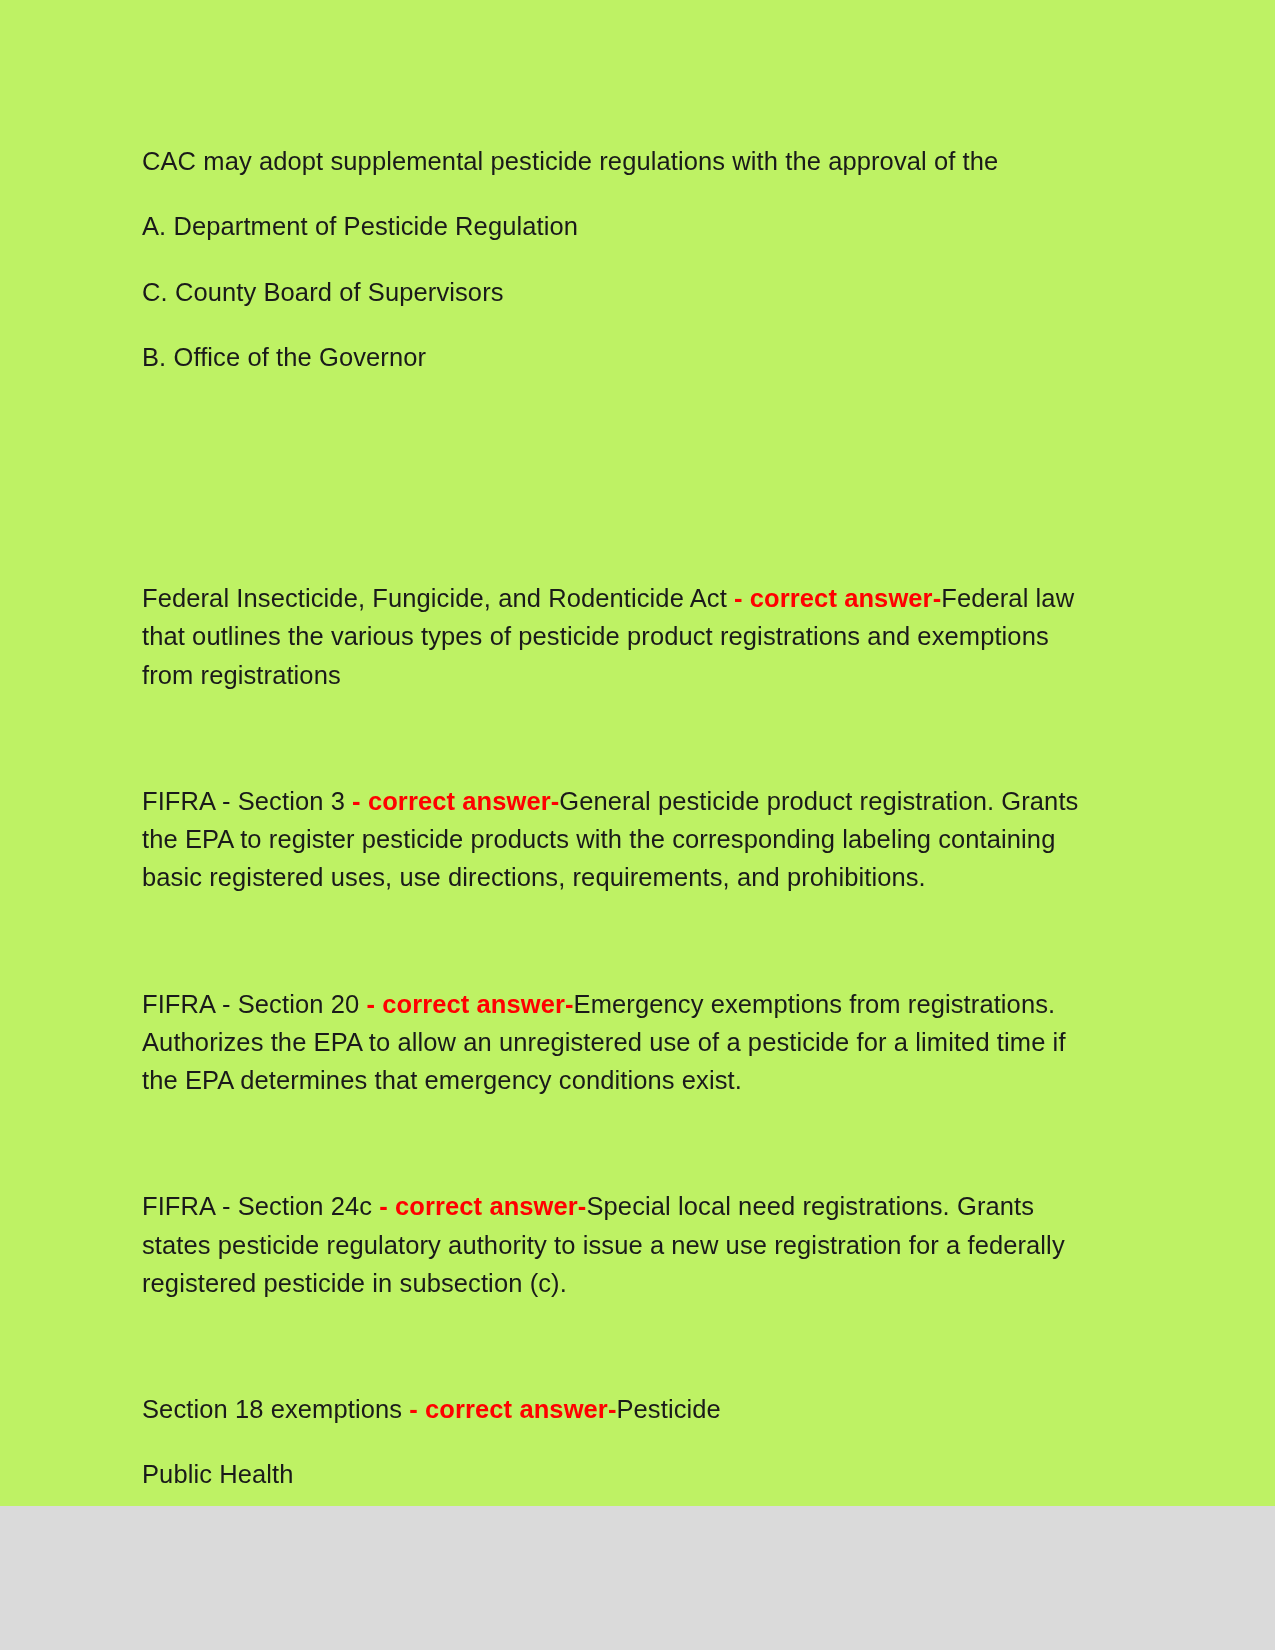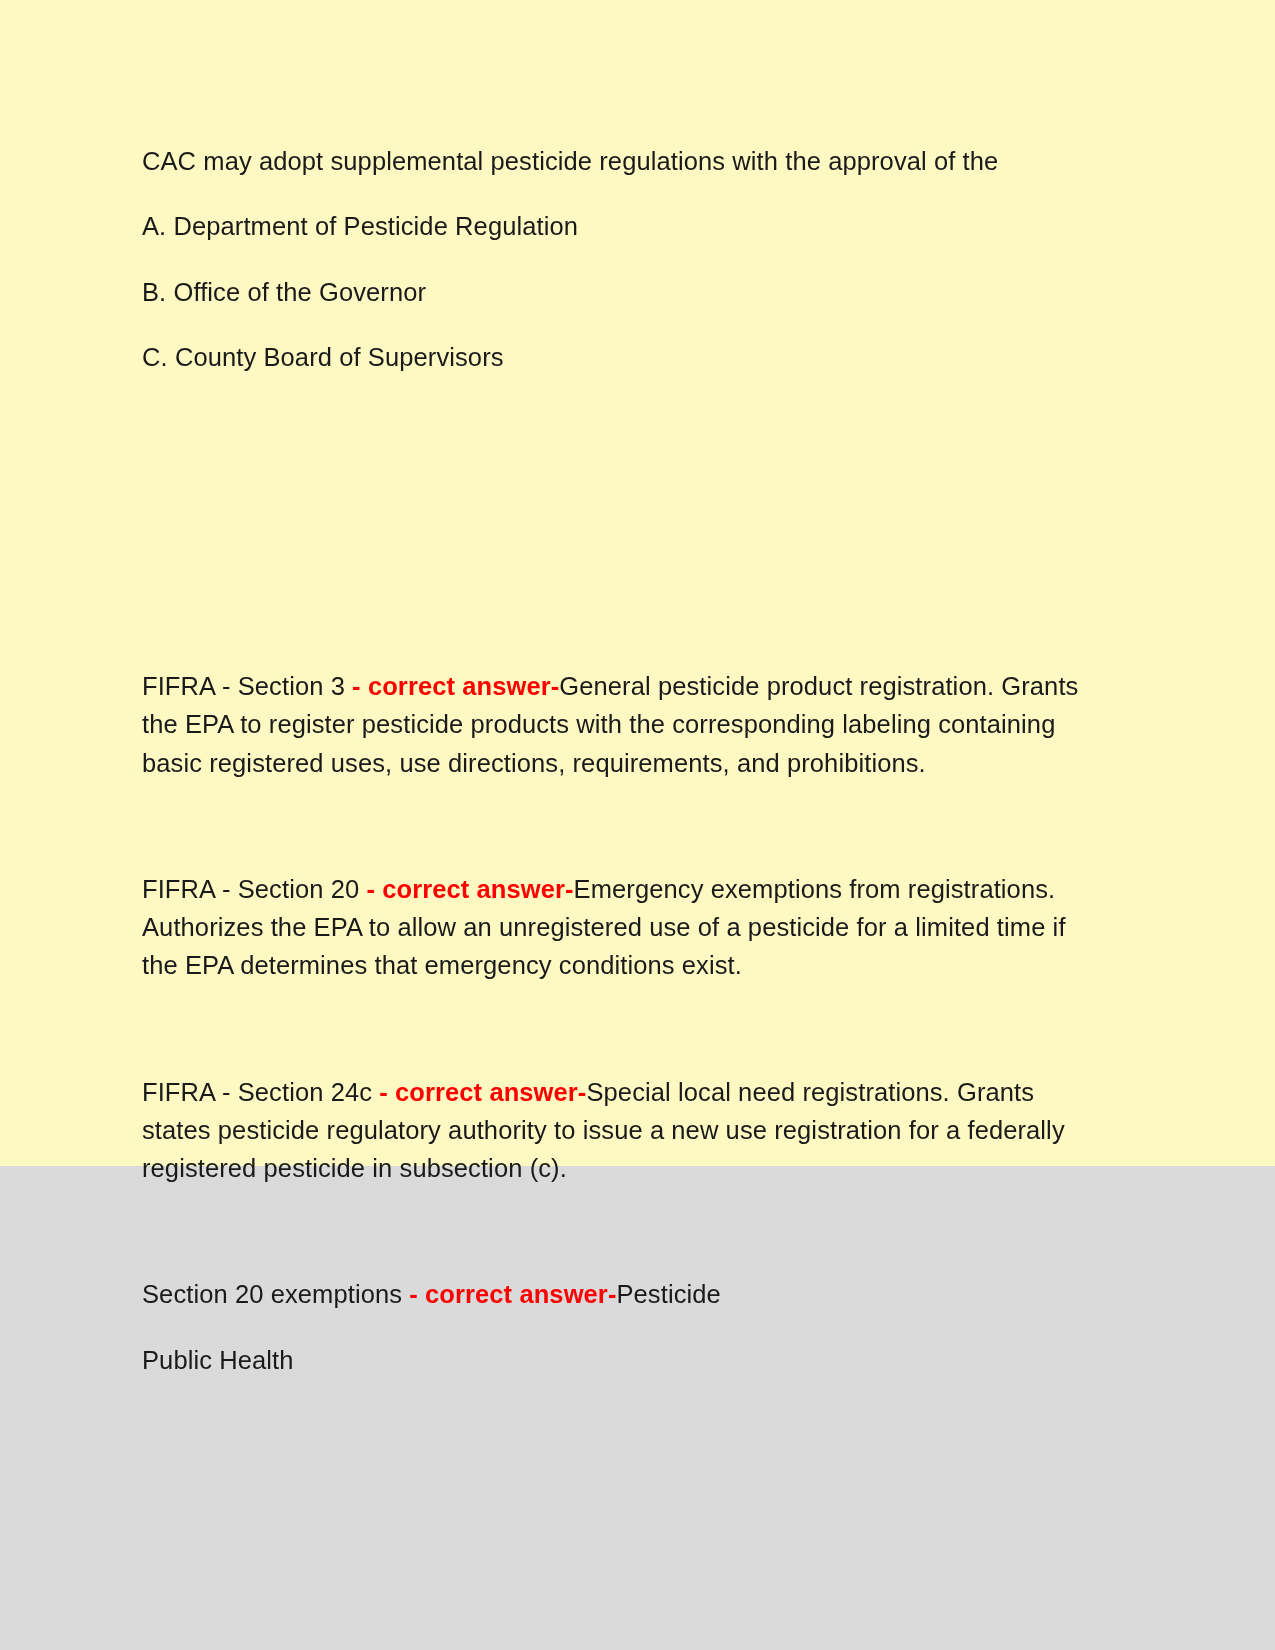--- a/index.html
+++ b/index.html
@@ -11,23 +11,23 @@
     width: 1275px;
     height: 1650px;
     background: #dadada;
     font-family: "Liberation Sans", sans-serif;
     color: #000000;
     overflow: hidden;
   }
   .page {
     box-sizing: border-box;
     width: 1275px;
-    height: 1166px;
+    height: 1506px;
     padding: 142px 175px 8px 142px;
-    background: #fef9c3;
+    background: #bef264;
   }
   .doc-body {
     font-size: 25.5px;
     line-height: 1.50;
     color: #1a1a1a;
     letter-spacing: 0.1px;
   }
   .para {
     margin: 0 0 0px 0;
   }
@@ -58,33 +58,36 @@
 
     <div class="para line-block">
       <span>CAC may adopt supplemental pesticide regulations with the approval of the</span>
     </div>
 
     <div class="para line-block">
       <span>A. Department of Pesticide Regulation</span>
     </div>
 
     <div class="para line-block">
-      <span>B. Office of the Governor</span>
+      <span>C. County Board of Supervisors</span>
     </div>
 
     <div class="para line-block">
-      <span>C. County Board of Supervisors</span>
+      <span>B. Office of the Governor</span>
     </div>
 
 
     <div class="spacer-lg"></div>
 
 
     <div class="spacer-lg"></div>
 
+    <div class="para block">
+      <span class="plain">Federal Insecticide, Fungicide, and Rodenticide Act</span><span class="answer"> - correct answer-</span><span class="plain">Federal law that outlines the various types of pesticide product registrations and exemptions from registrations</span>
+    </div>
 
     <div class="spacer-lg"></div>
 
     <div class="para block">
       <span class="plain">FIFRA - Section 3</span><span class="answer"> - correct answer-</span><span class="plain">General pesticide product registration. Grants the EPA to register pesticide products with the corresponding labeling containing basic registered uses, use directions, requirements, and prohibitions.</span>
     </div>
 
     <div class="spacer-lg"></div>
 
     <div class="para block">
@@ -93,21 +96,21 @@
 
     <div class="spacer-lg"></div>
 
     <div class="para block">
       <span class="plain">FIFRA - Section 24c</span><span class="answer"> - correct answer-</span><span class="plain">Special local need registrations. Grants states pesticide regulatory authority to issue a new use registration for a federally registered pesticide in subsection (c).</span>
     </div>
 
     <div class="spacer-lg"></div>
 
     <div class="para line-block">
-      <span class="plain">Section 20 exemptions</span><span class="answer"> - correct answer-</span><span class="plain">Pesticide</span>
+      <span class="plain">Section 18 exemptions</span><span class="answer"> - correct answer-</span><span class="plain">Pesticide</span>
     </div>
 
     <div class="para">
       <span>Public Health</span>
     </div>
 
   </div>
 </div>
 
 </body></html>

